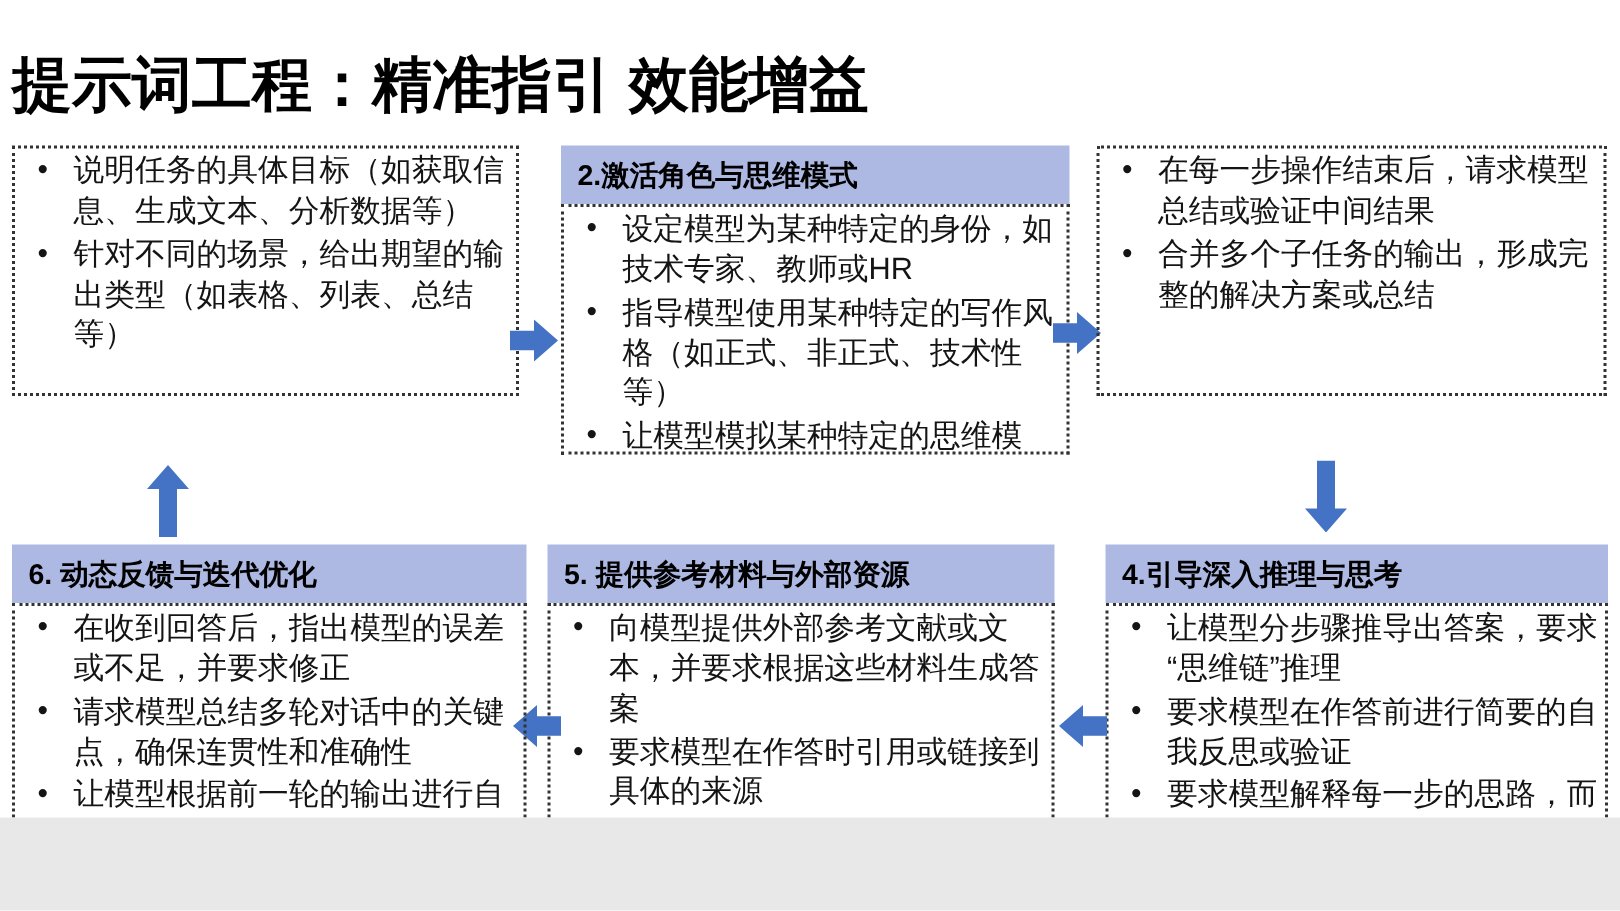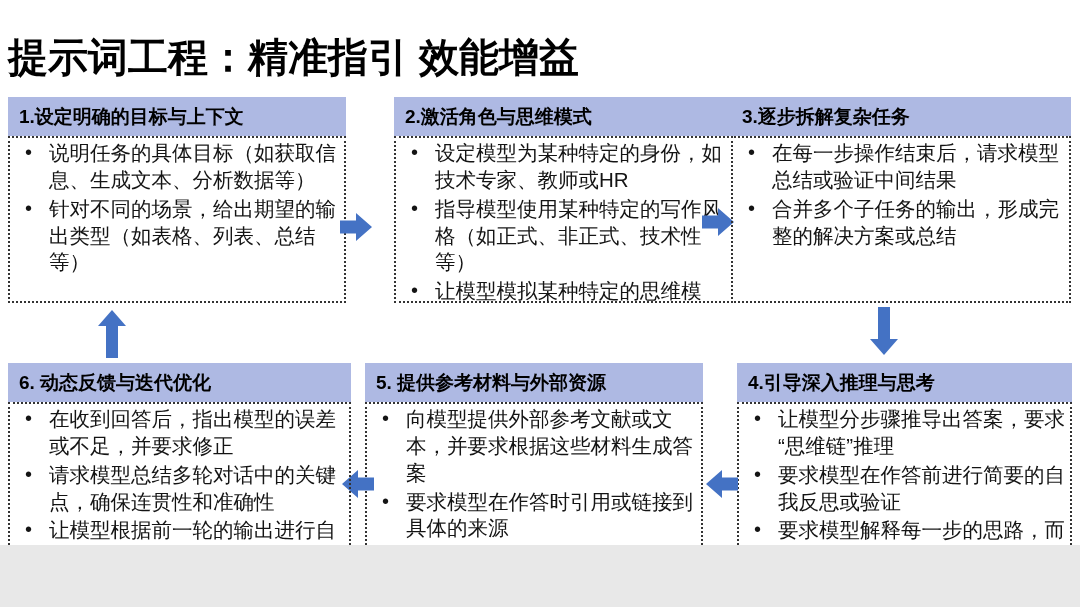--- a/index.html
+++ b/index.html
@@ -63,50 +63,48 @@
   .flow-arrow svg{display:block;}
 </style>
 </head>
 <body>
 
 <div class="slide">
 
   <h1 class="page-title">提示词工程：精准指引 效能增益</h1>
 
   <div class="step-box row1" style="left:8px;top:97px;width:338px;">
-    <div class="box-header">1.设定明确的目标与上下文</div>
     <ul class="bullets box-body">
       <li>说明任务的具体目标（如获取信息、生成文本、分析数据等）</li>
       <li>针对不同的场景，给出期望的输出类型（如表格、列表、总结等）</li>
     </ul>
   </div>
 
   <div class="flow-arrow" style="left:340px;top:213px;">
     <svg width="32" height="28" viewBox="0 0 32 28">
         <polygon points="0,7.5 16,7.5 16,0 32,14 16,28 16,20.5 0,20.5" fill="currentColor"></polygon>
       </svg>
   </div>
 
-  <div class="step-box row1" style="left:394px;top:97px;width:339px;">
+  <div class="step-box row1" style="left:374px;top:97px;width:339px;">
     <div class="box-header">2.激活角色与思维模式</div>
     <ul class="bullets box-body">
       <li>设定模型为某种特定的身份，如技术专家、教师或HR</li>
       <li>指导模型使用某种特定的写作风格（如正式、非正式、技术性等）</li>
       <li>让模型模拟某种特定的思维模式，如批判性思维、创造性思维等</li>
     </ul>
   </div>
 
   <div class="flow-arrow" style="left:702px;top:208px;">
     <svg width="32" height="28" viewBox="0 0 32 28">
         <polygon points="0,7.5 16,7.5 16,0 32,14 16,28 16,20.5 0,20.5" fill="currentColor"></polygon>
       </svg>
   </div>
 
   <div class="step-box row1" style="left:731px;top:97px;width:340px;">
-    <div class="box-header">3.逐步拆解复杂任务</div>
     <ul class="bullets box-body">
       <li>在每一步操作结束后，请求模型总结或验证中间结果</li>
       <li>合并多个子任务的输出，形成完整的解决方案或总结</li>
     </ul>
   </div>
 
   <div class="flow-arrow" style="left:870px;top:307px;">
     <svg width="28" height="48" viewBox="0 0 28 48">
         <polygon points="14,48 28,32 20,32 20,0 8,0 8,32 0,32" fill="currentColor"></polygon>
       </svg>

